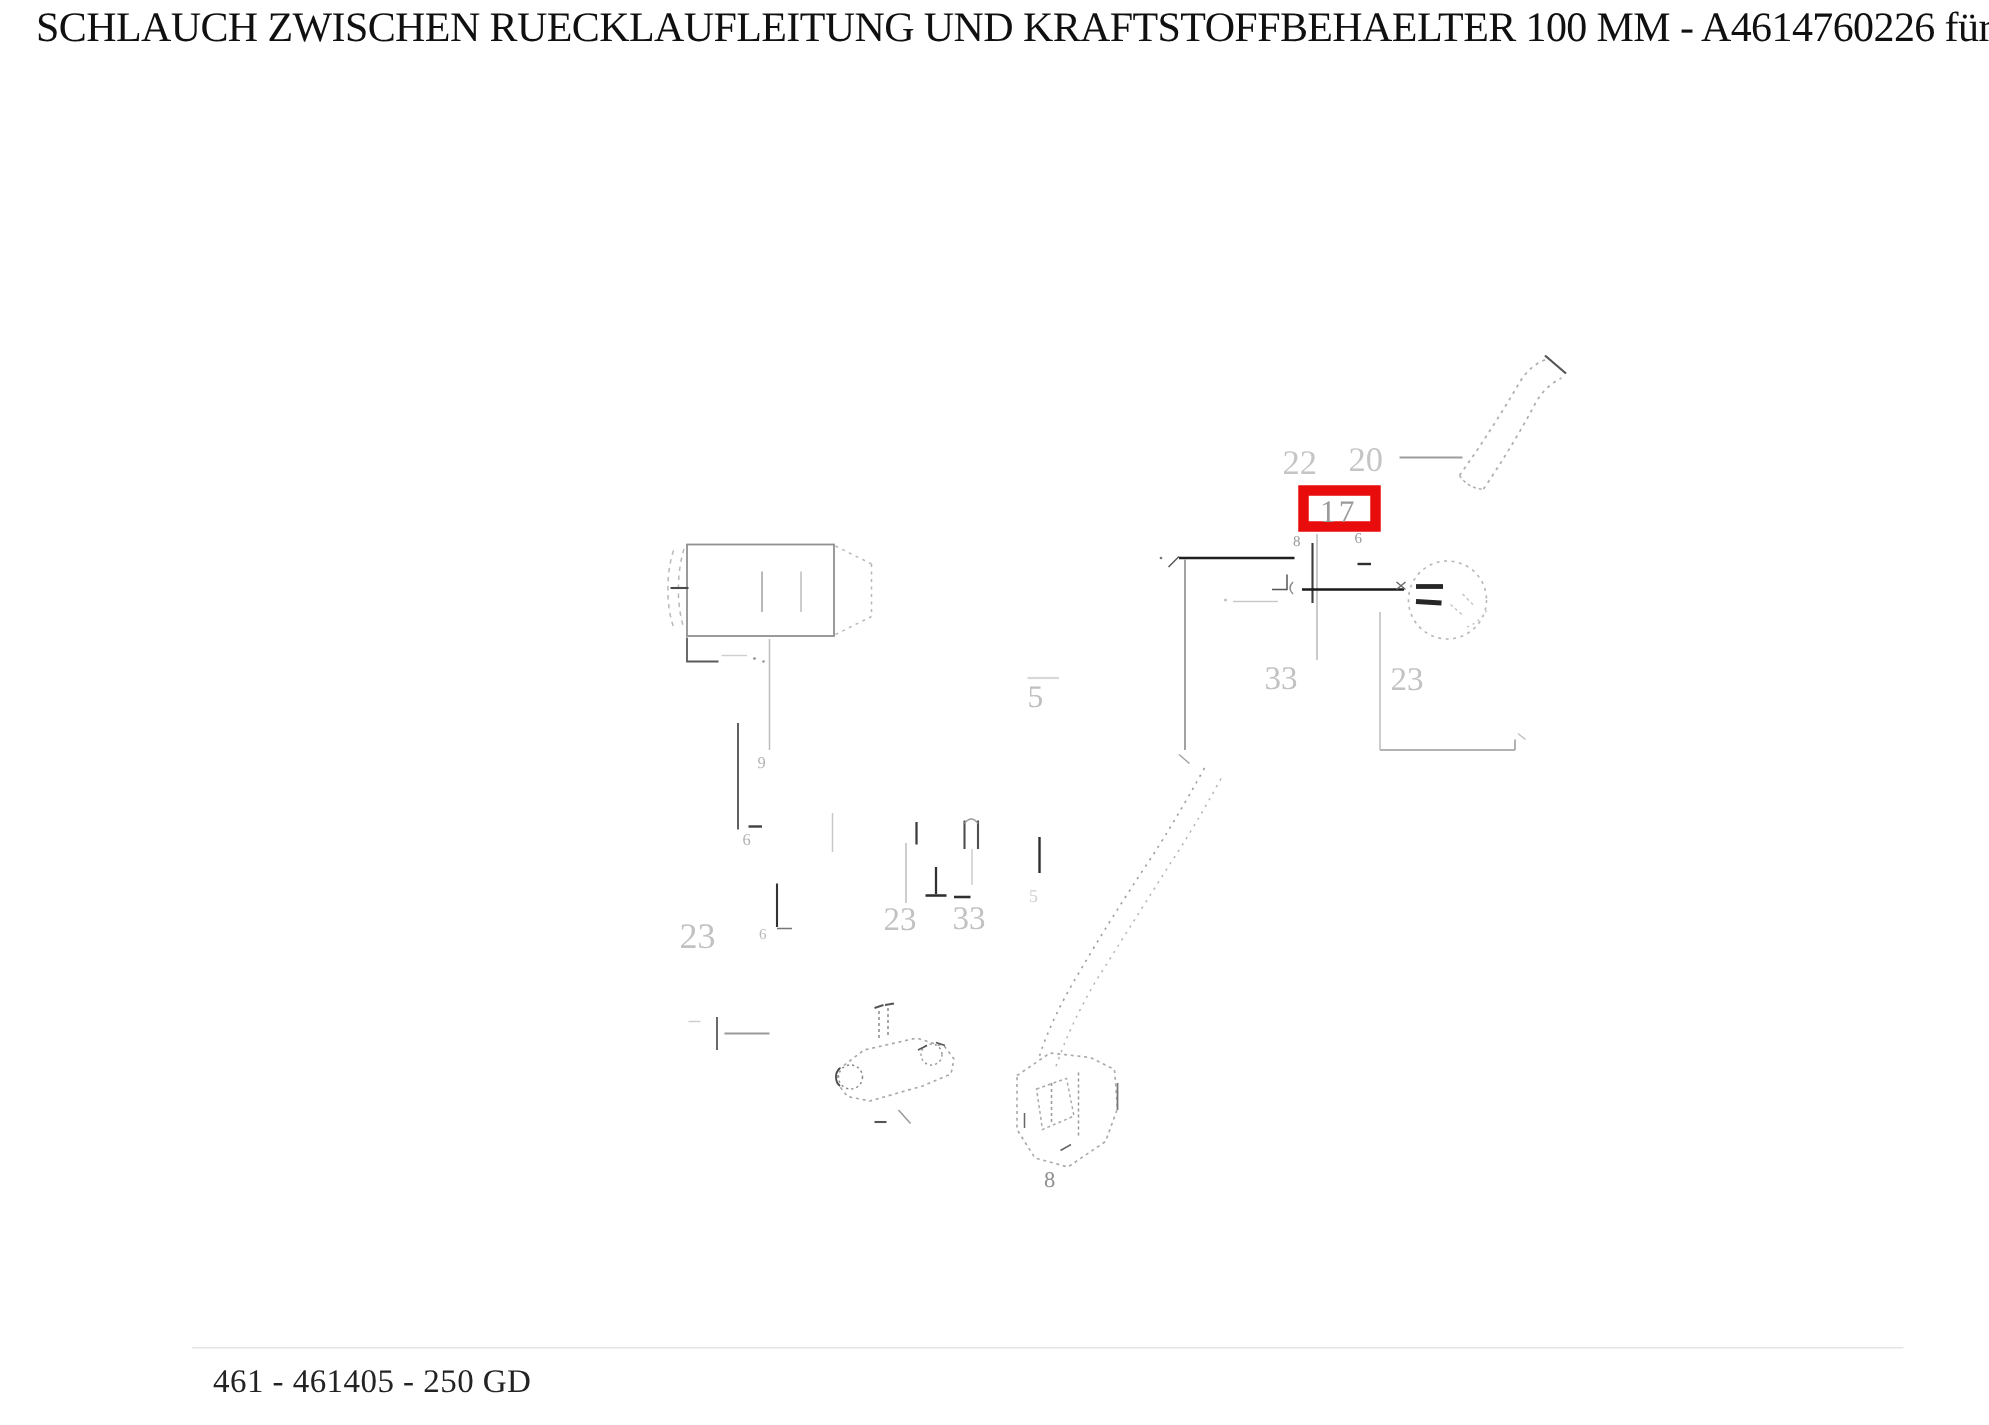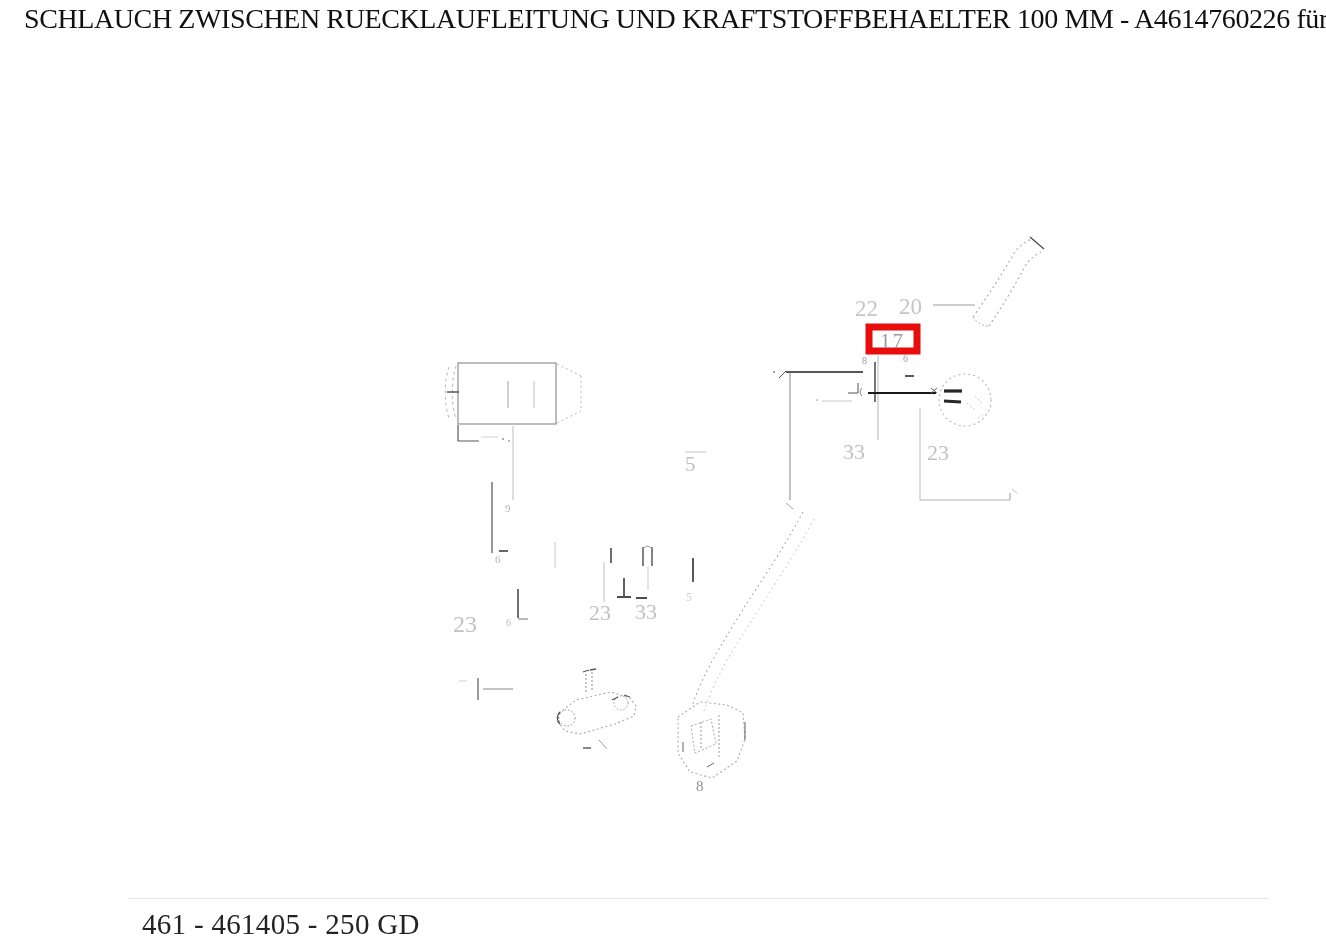--- a/index.html
+++ b/index.html
@@ -16,21 +16,21 @@
     white-space:nowrap;overflow:hidden;
   }
   .diagram-svg{position:absolute;left:0;top:0;}
   .footer-divider{
     position:absolute;left:128px;top:898px;width:1141px;height:1px;
     background:#e4e4e4;
   }
   .footer-ref{
     position:absolute;left:142px;top:908px;
     font-family:"Liberation Serif", serif;
-    font-size:29px;color:#232323;letter-spacing:0.3px;
+    font-size:22px;color:#232323;letter-spacing:0.3px;
     white-space:nowrap;
   }
   svg text{
     font-family:"Liberation Serif", serif;
   }
 </style>
 </head>
 <body>
 
 <div class="title">SCHLAUCH ZWISCHEN RUECKLAUFLEITUNG UND KRAFTSTOFFBEHAELTER 100 MM - A4614760226 für 250 GD</div>

